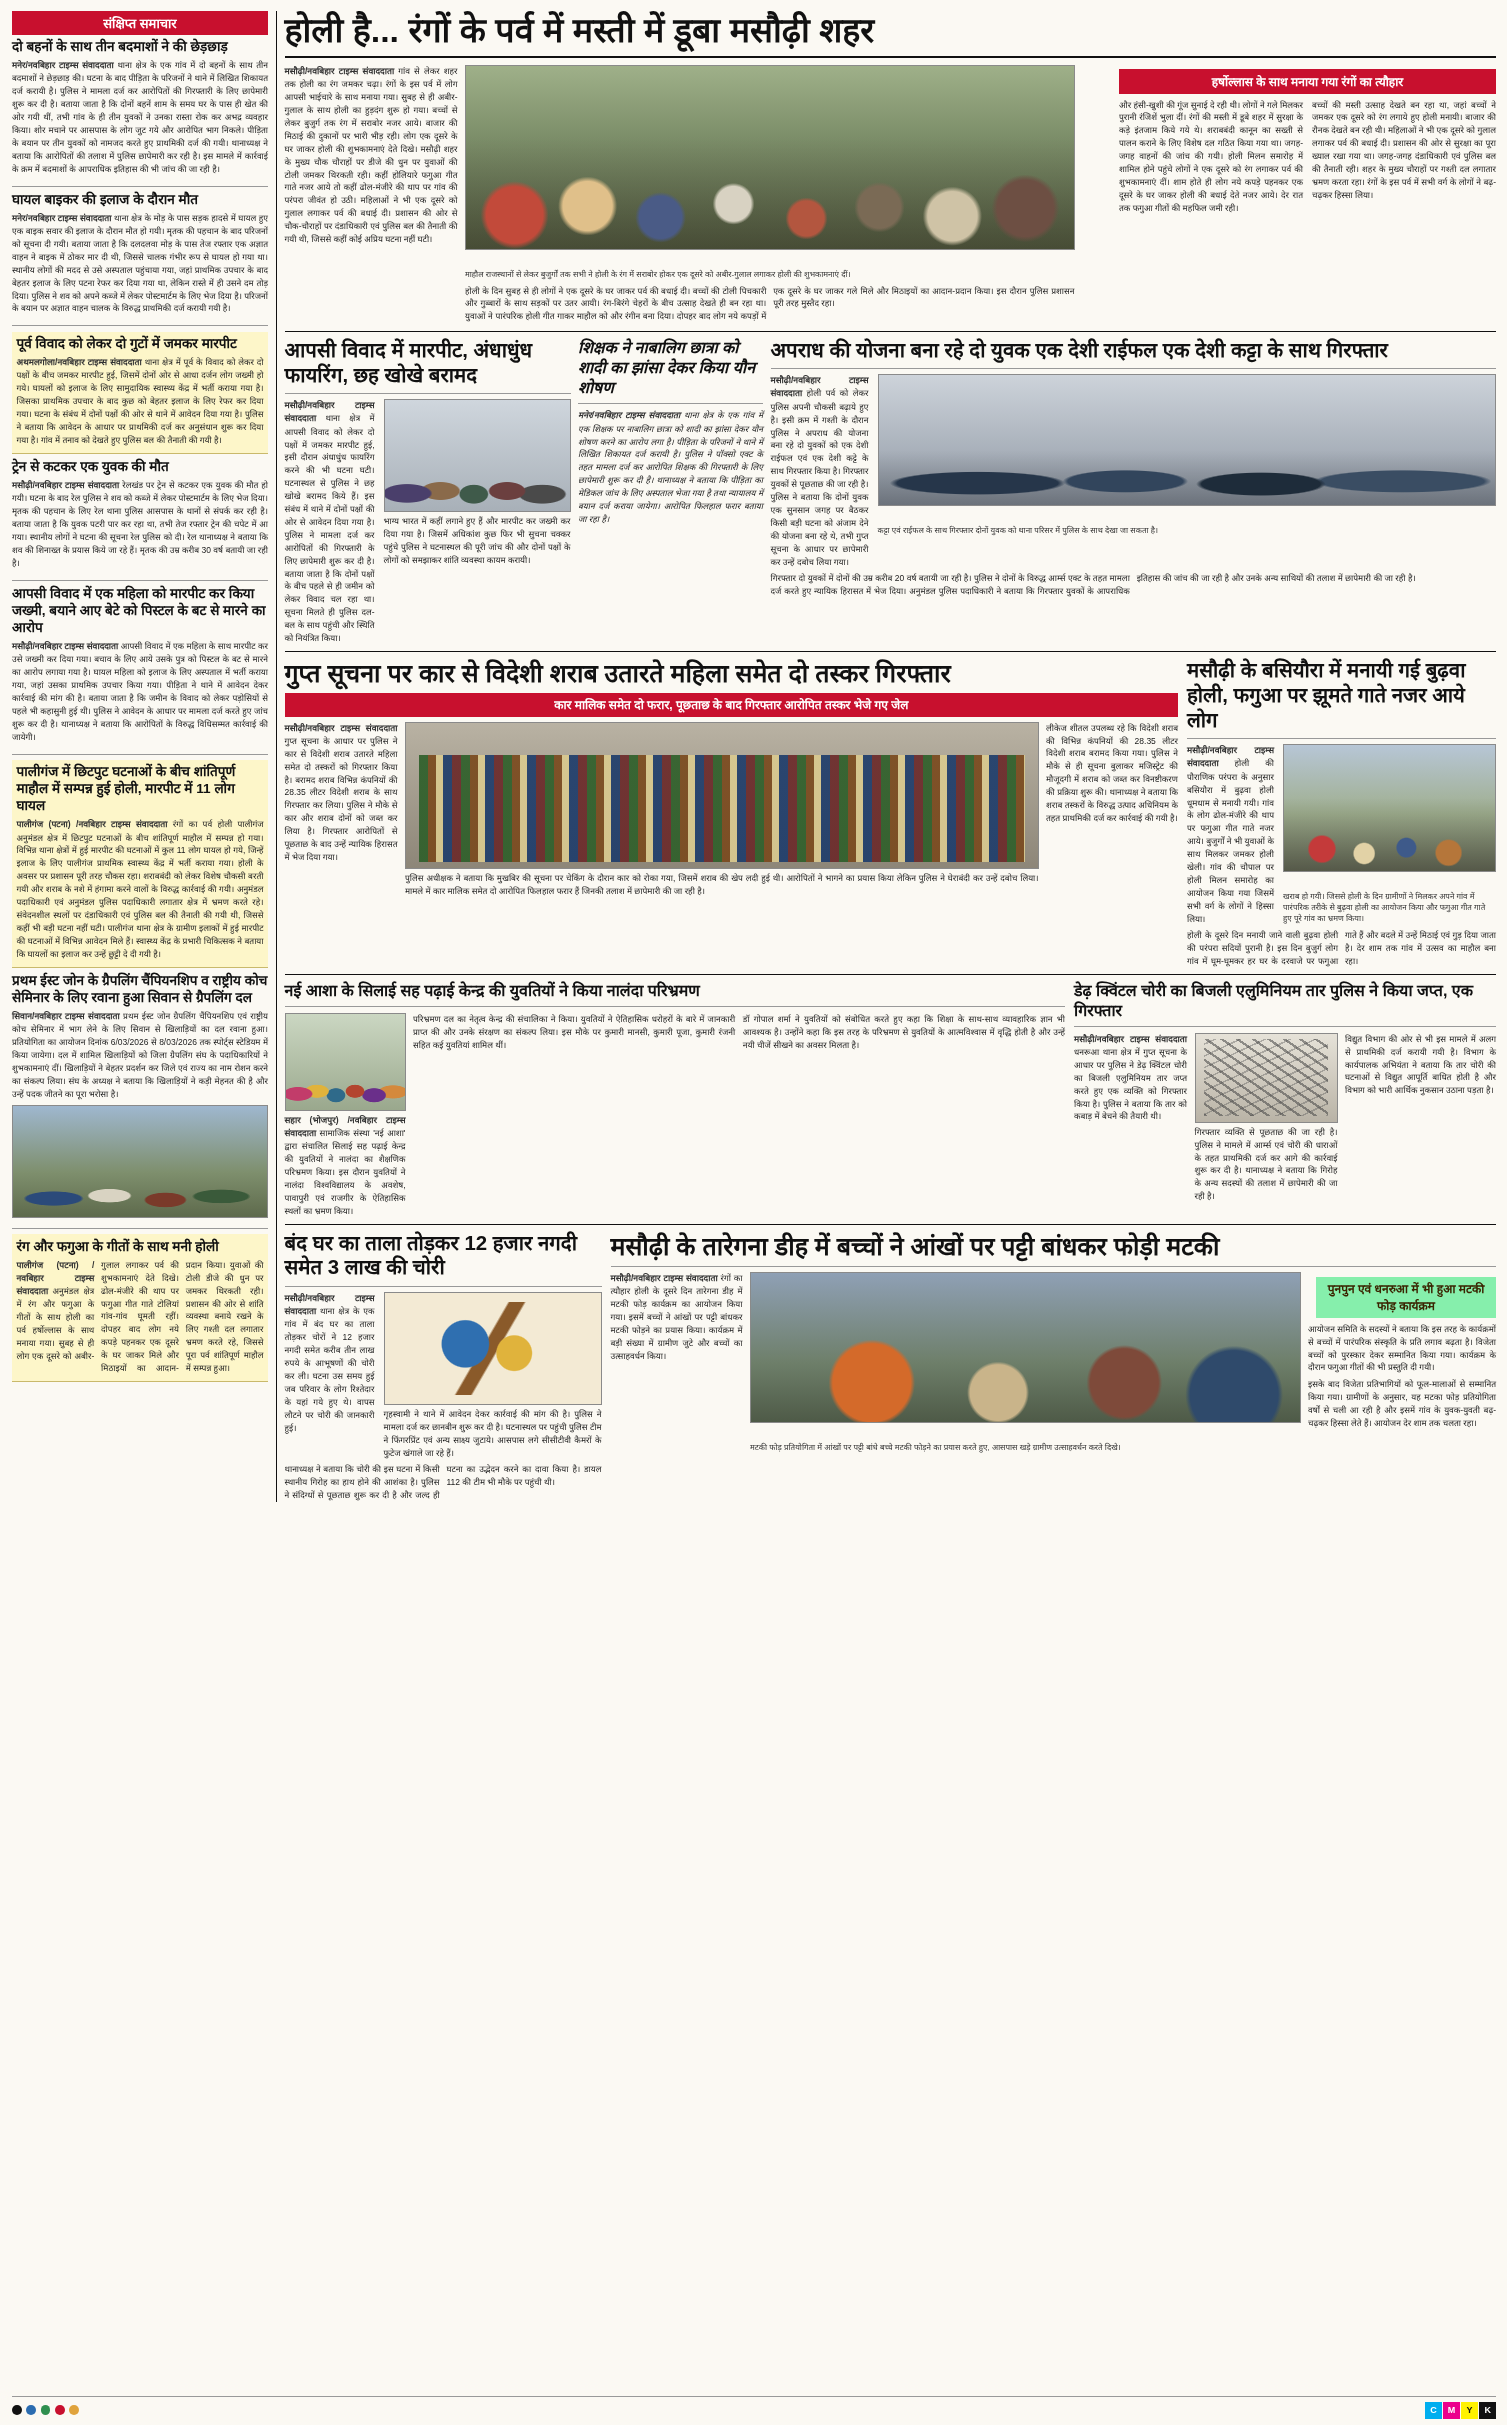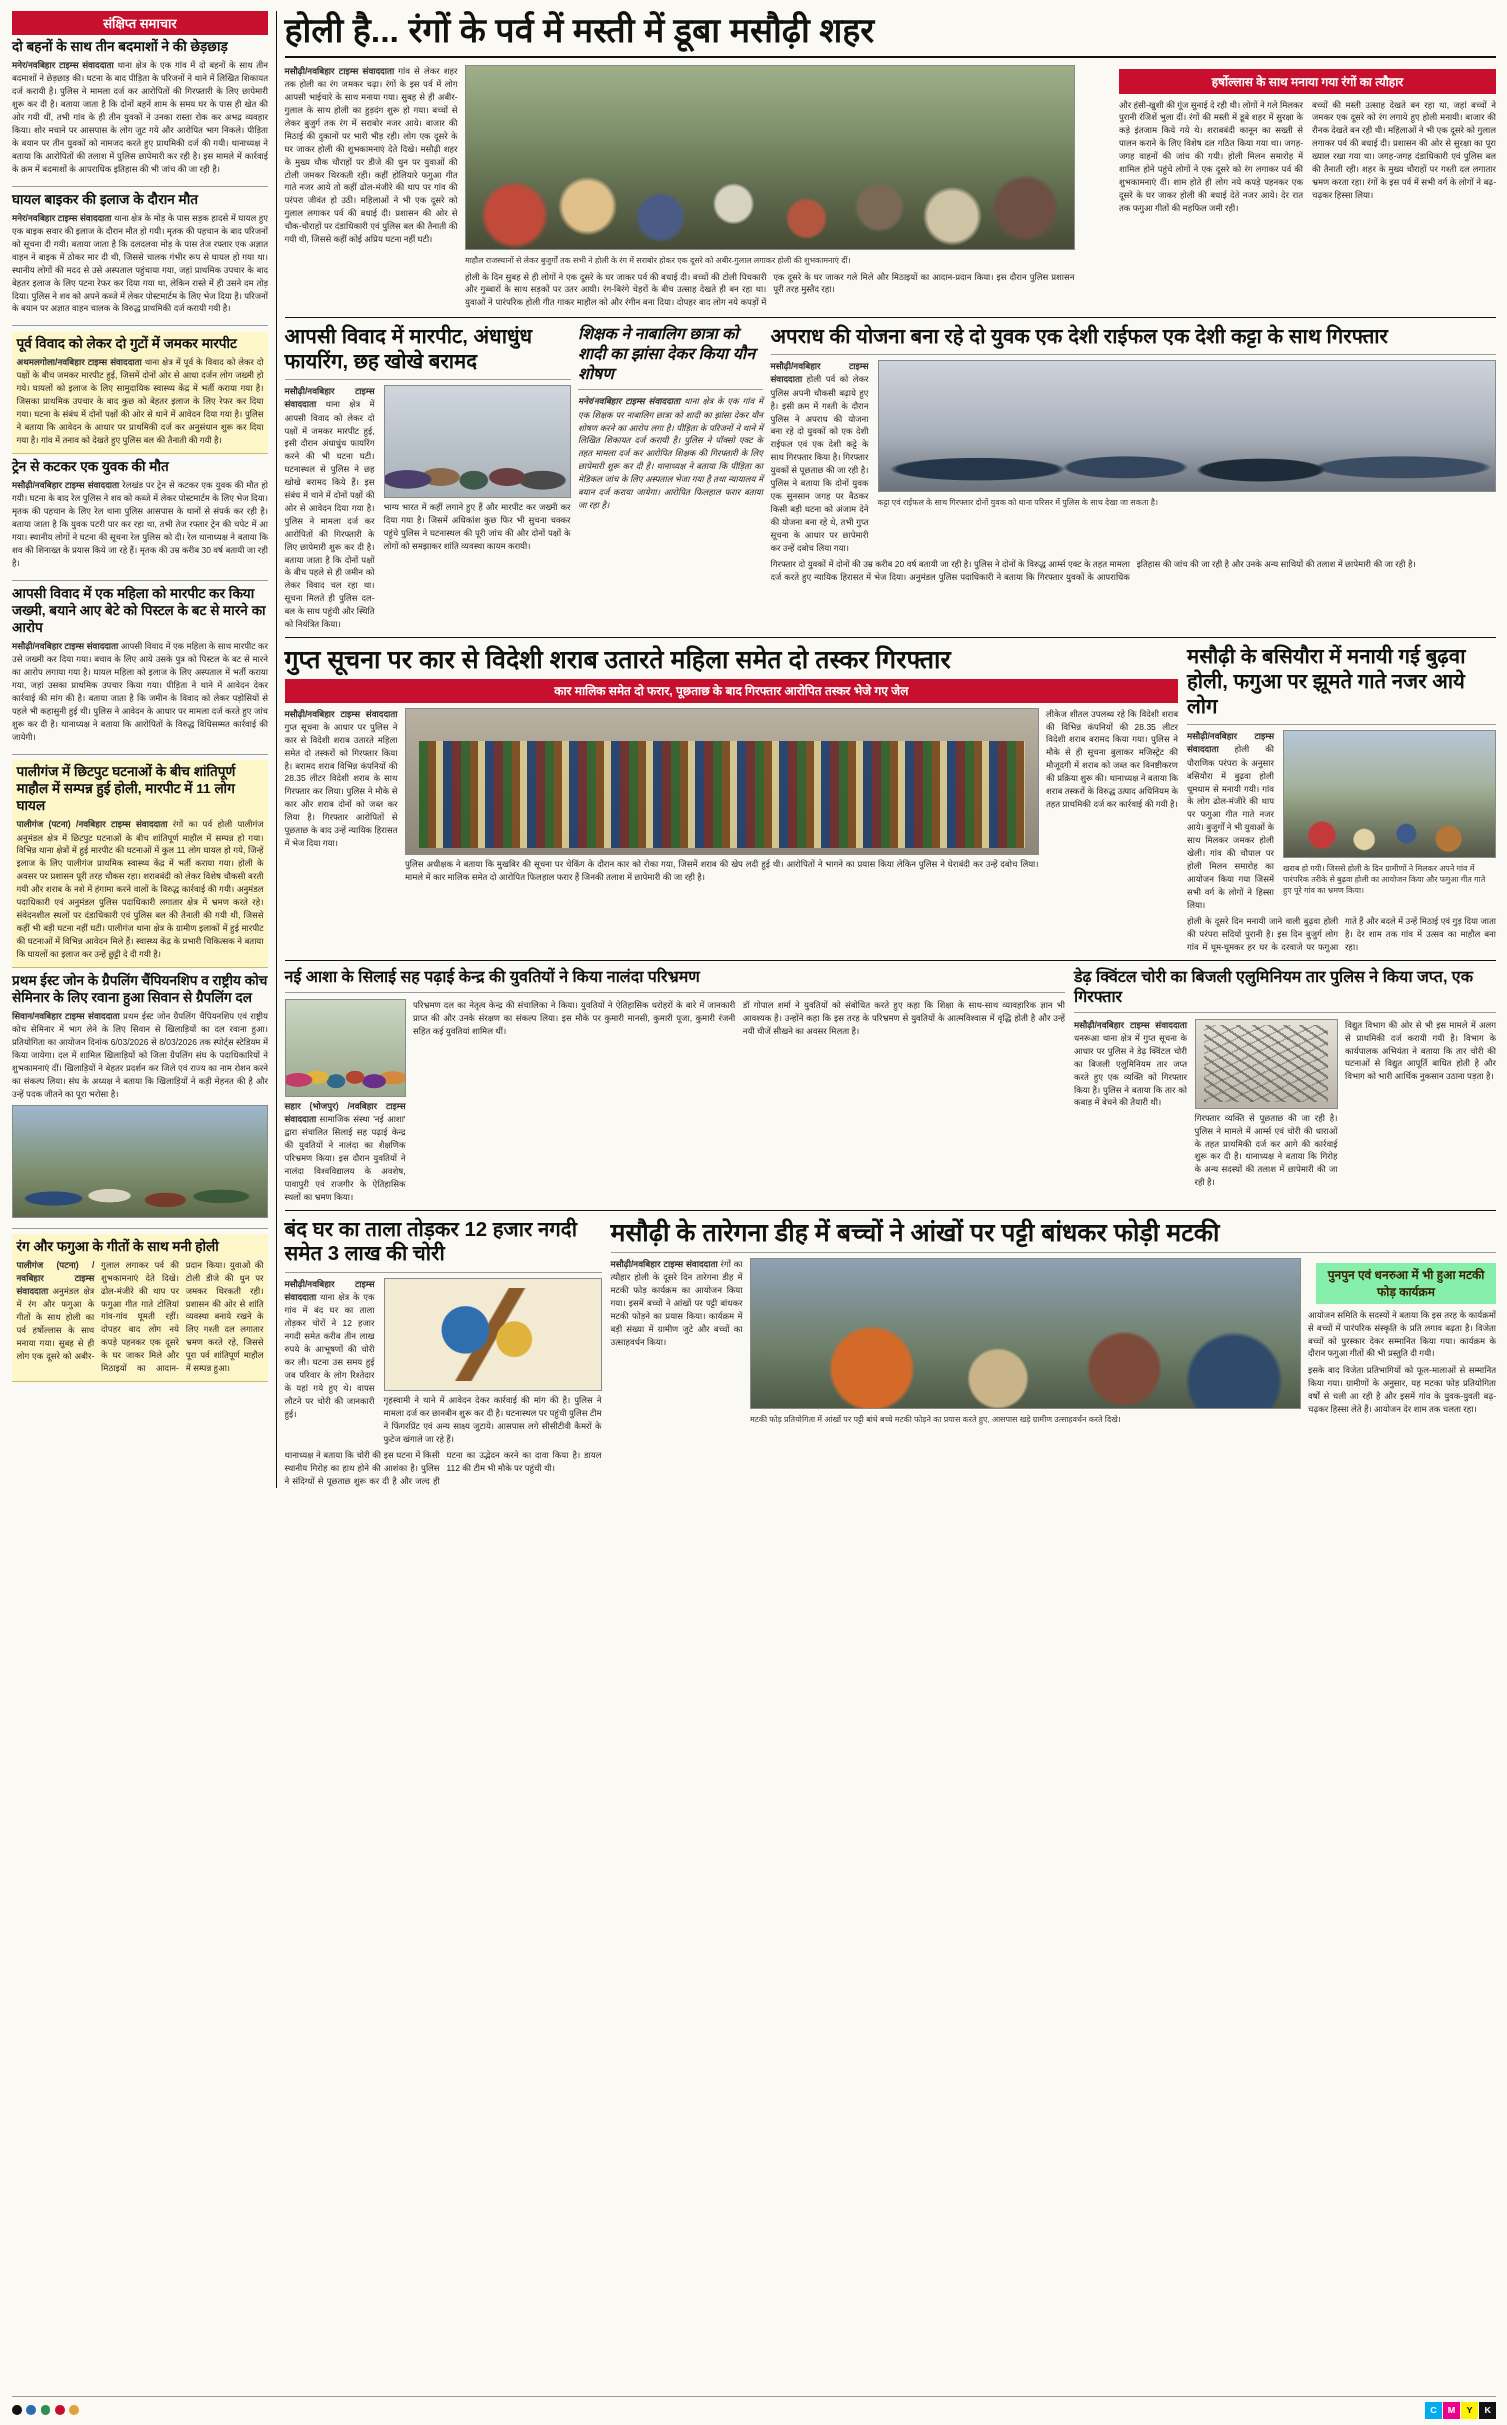--- a/index.html
+++ b/index.html
@@ -54,21 +54,21 @@
   .hl-xl { font-size:25px; font-weight:bold; line-height:1.2; color:#111; }
   .hl-lg { font-size:20.4px; font-weight:bold; line-height:1.22; color:#111; }
   .hl-md { font-size:16px; font-weight:bold; line-height:1.25; color:#111; }
   .kicker {
     background:#c8102e; color:#fff; font-size:12px; font-weight:bold;
     text-align:center; padding:3.8px 4.5px; margin:4.5px 0;
   }
   .kicker.gold { background:#86efac; color:#3a2400;margin-left:8px; }
   .rule { border-top:1.5px solid #111; margin:6px 0; }
   .thin-rule { border-top:0.8px solid #999; margin:5.3px 0; }
-  .caption { font-size:8px; color:#333; line-height:1.35; padding-top:6px; }
+  .caption { font-size:8px; color:#333; line-height:1.35; padding-top:20px; }
 
   
   .photo { position:relative; overflow:hidden; border:0.8px solid #8a8a8a; }
   .photo .sky { position:absolute; inset:0; }
   .ph-crowd { background:
       linear-gradient(180deg,#9fb089 0%, #7d8f6a 38%, #5d6a4d 100%);
   }
   .ph-crowd::after {
     content:""; position:absolute; left:0; right:0; bottom:0; height:62%;
     background:

